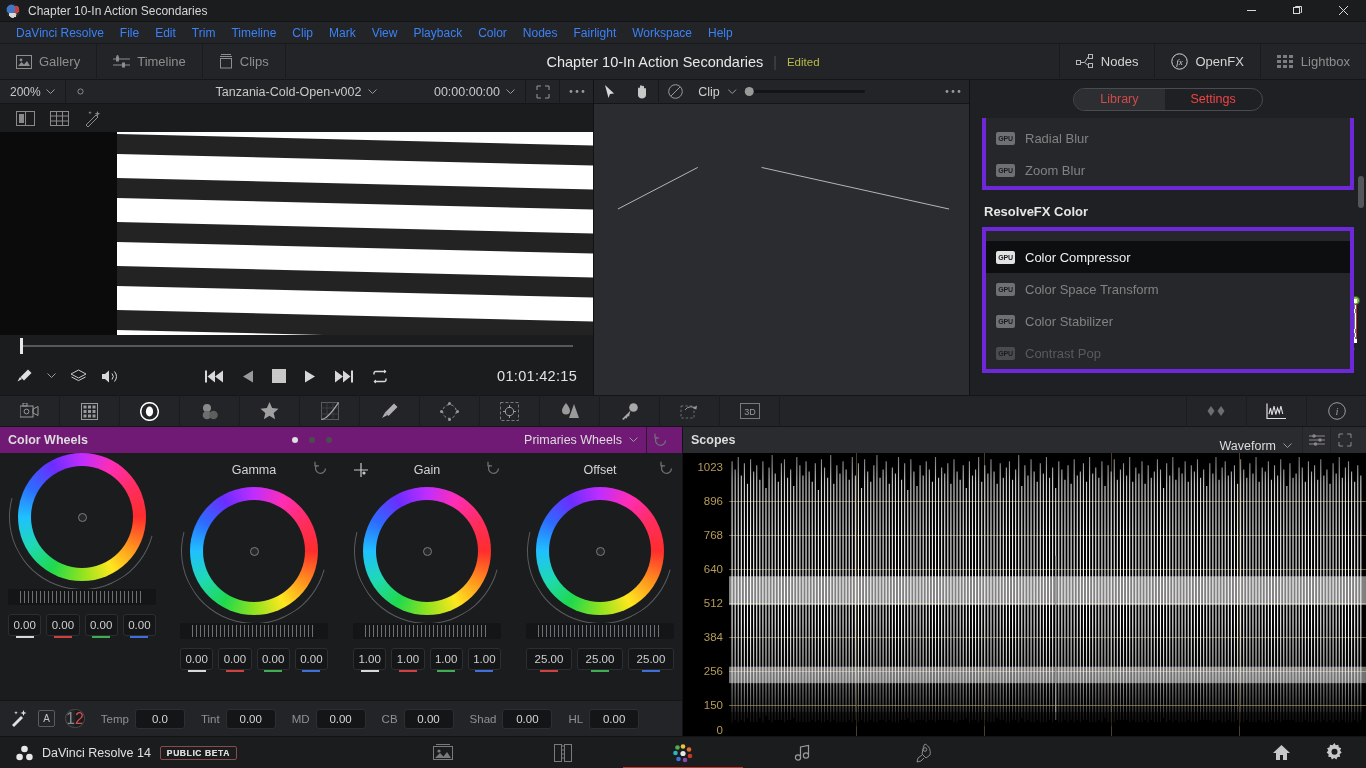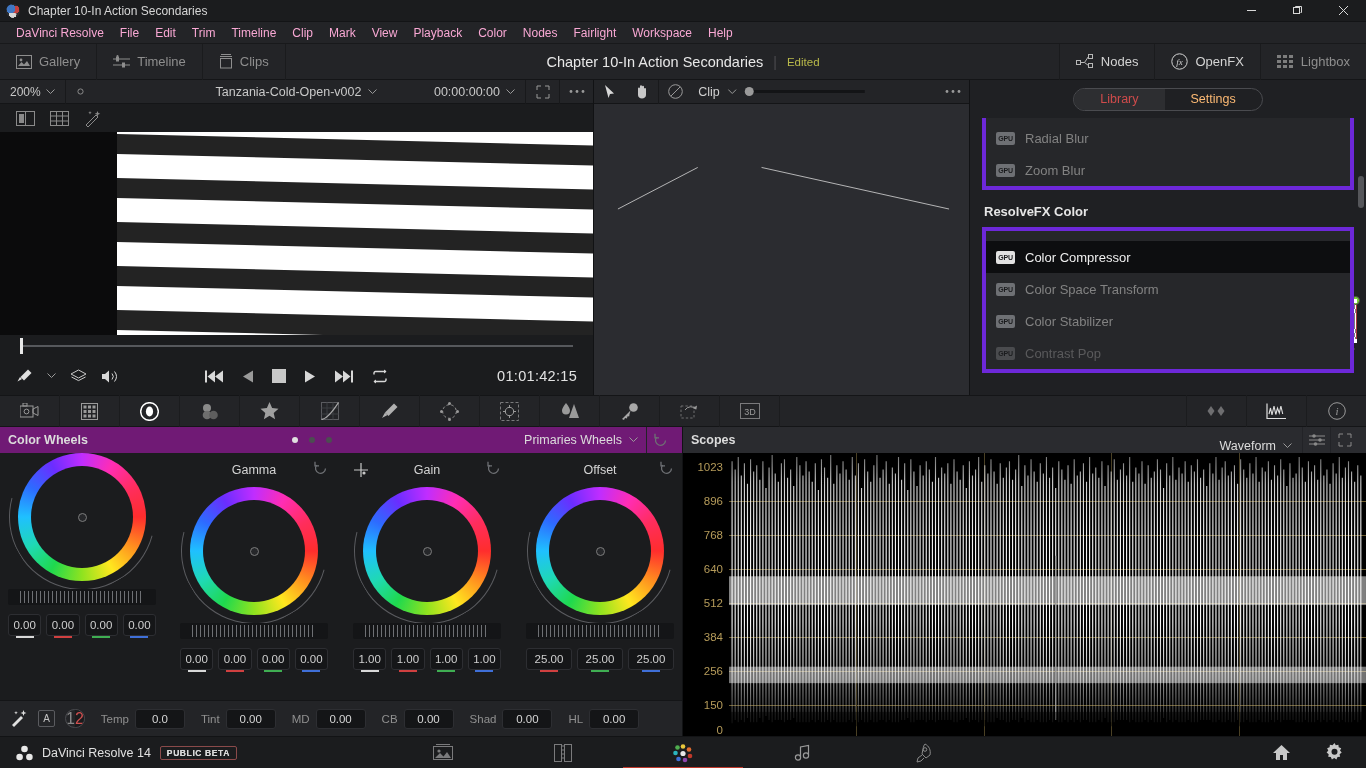--- a/index.html
+++ b/index.html
@@ -24,21 +24,21 @@
                 radial-gradient(circle at 48% 72%, #d8d8d8 0 30%, transparent 31%),
                 #2a2b2e; }
   .titlebar .t-title { font-size: 12px; color: #d6d6d6; }
   .win-btns { margin-left: auto; display: flex; height: 22px; }
   .win-btns div { width: 46px; height: 22px; display: flex; align-items: center; justify-content: center;
     font-size: 12px; color: #d8d8d8; }
 
   
   .menubar { height: 22px; flex: 0 0 22px; background: #232427; display: flex; align-items: center;
     padding-left: 8px; border-bottom: 1px solid #18191b; }
-  .menubar span { font-size: 12px; color: #f9a8d4; padding: 0 8px; line-height: 22px; }
+  .menubar span { font-size: 12px; color: #3b82f6; padding: 0 8px; line-height: 22px; }
 
   
   .topbar { height: 36px; flex: 0 0 36px; background: #232427; display: flex; align-items: center;
     border-bottom: 1px solid #141517; position: relative; }
   .tb-left { display: flex; align-items: center; height: 36px; }
   .tb-item { display: flex; align-items: center; gap: 7px; padding: 0 16px; height: 36px;
     font-size: 13px; color: #8e8e8e; border-right: 1px solid #1a1b1d; }
   .tb-item:first-child { border-left: none; }
   .tb-center { position: absolute; left: 50%; transform: translateX(-50%); display: flex;
     align-items: center; gap: 10px; font-size: 14px; }
@@ -96,21 +96,21 @@
   .nb-slider { width: 120px; height: 3px; background: #131416; position: relative; }
   .nb-knob { position: absolute; left: 0; top: -3px; width: 9px; height: 9px; border-radius: 50%; background: #9a9a9a; }
   .node-canvas { flex: 1; background: #2b2c30; position: relative; }
 
   
   .fxpanel { width: 396px; background: #1f2023; display: flex; flex-direction: column; }
   .fx-tabs { height: 38px; display: flex; align-items: center; justify-content: center; }
   .fx-pill { display: flex; border: 1px solid #4a4b4f; border-radius: 12px; overflow: hidden; height: 23px; }
   .fx-pill div { padding: 0 26px; font-size: 12.5px; display: flex; align-items: center; }
   .fx-pill .on { background: #2d2e31; color: #d04b4b; }
-  .fx-pill .off { color: #fdba74; }
+  .fx-pill .off { color: #ef4444; }
   .fx-list { flex: 1; overflow: hidden; position: relative; padding: 0 12px; }
   .fx-group { border: 4px solid #6d28d9; background: #26272a; }
   .fx-row { height: 32px; display: flex; align-items: center; gap: 10px; padding-left: 10px;
     font-size: 13px; color: #828282; }
   .fx-row.sel { background: #0d0e10; color: #efefef; }
   .gpu { width: 19px; height: 13px; border-radius: 2px; background: #6e7074; color: #1b1c1e;
     font-size: 7px; font-weight: bold; display: flex; align-items: center; justify-content: center;
     letter-spacing: -.2px; }
   .fx-row.sel .gpu { background: #e2e2e2; }
   .fx-head { font-size: 13px; color: #e6e6e6; font-weight: bold; padding: 14px 0 8px 2px; }

